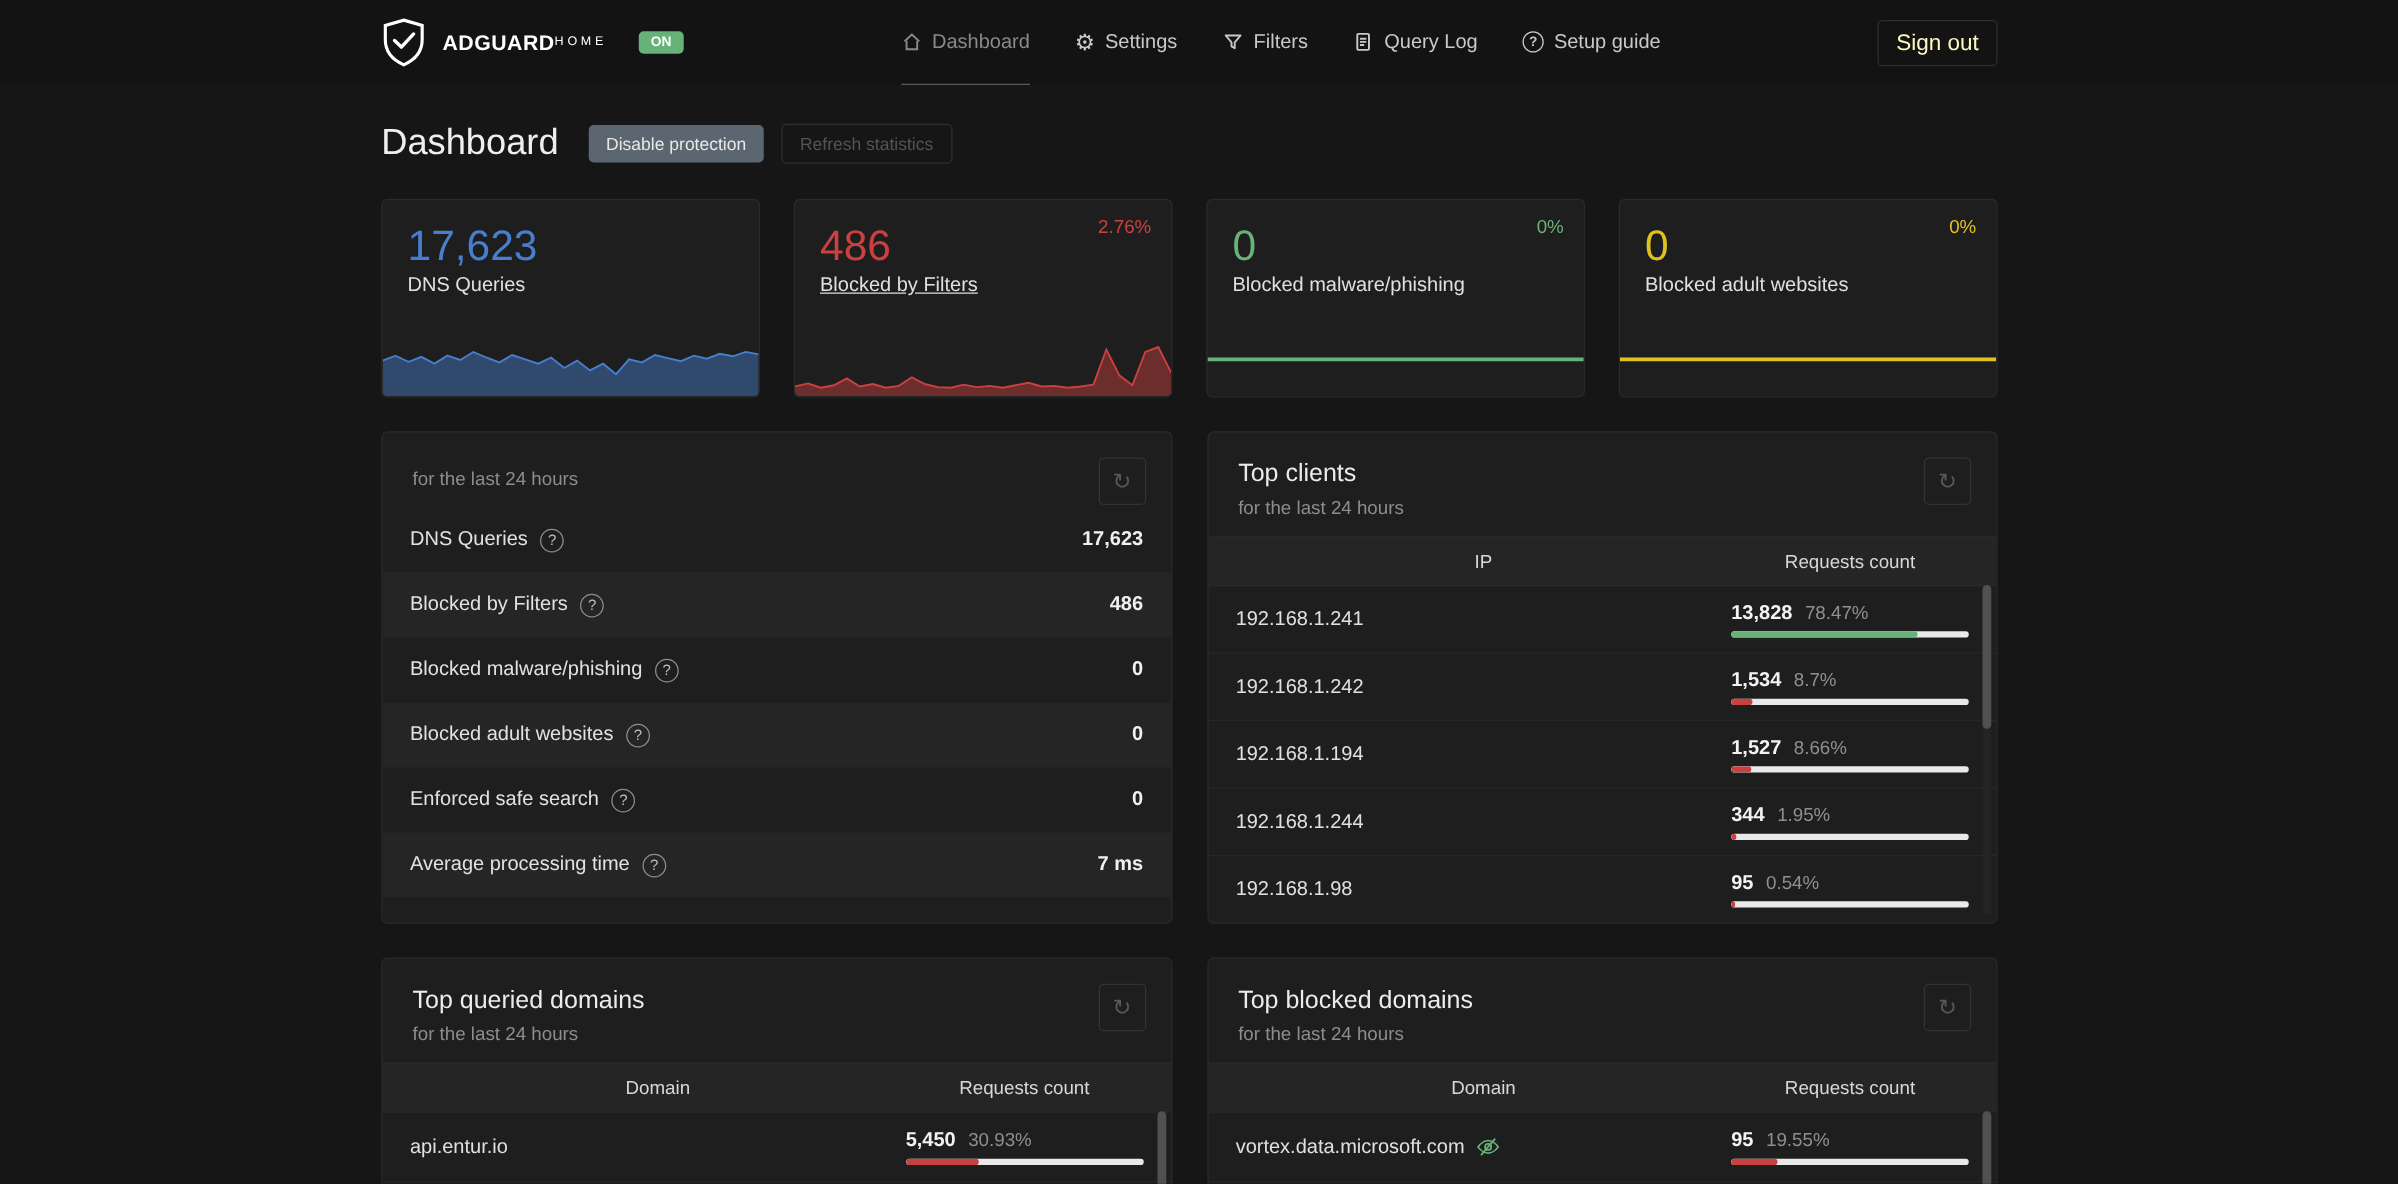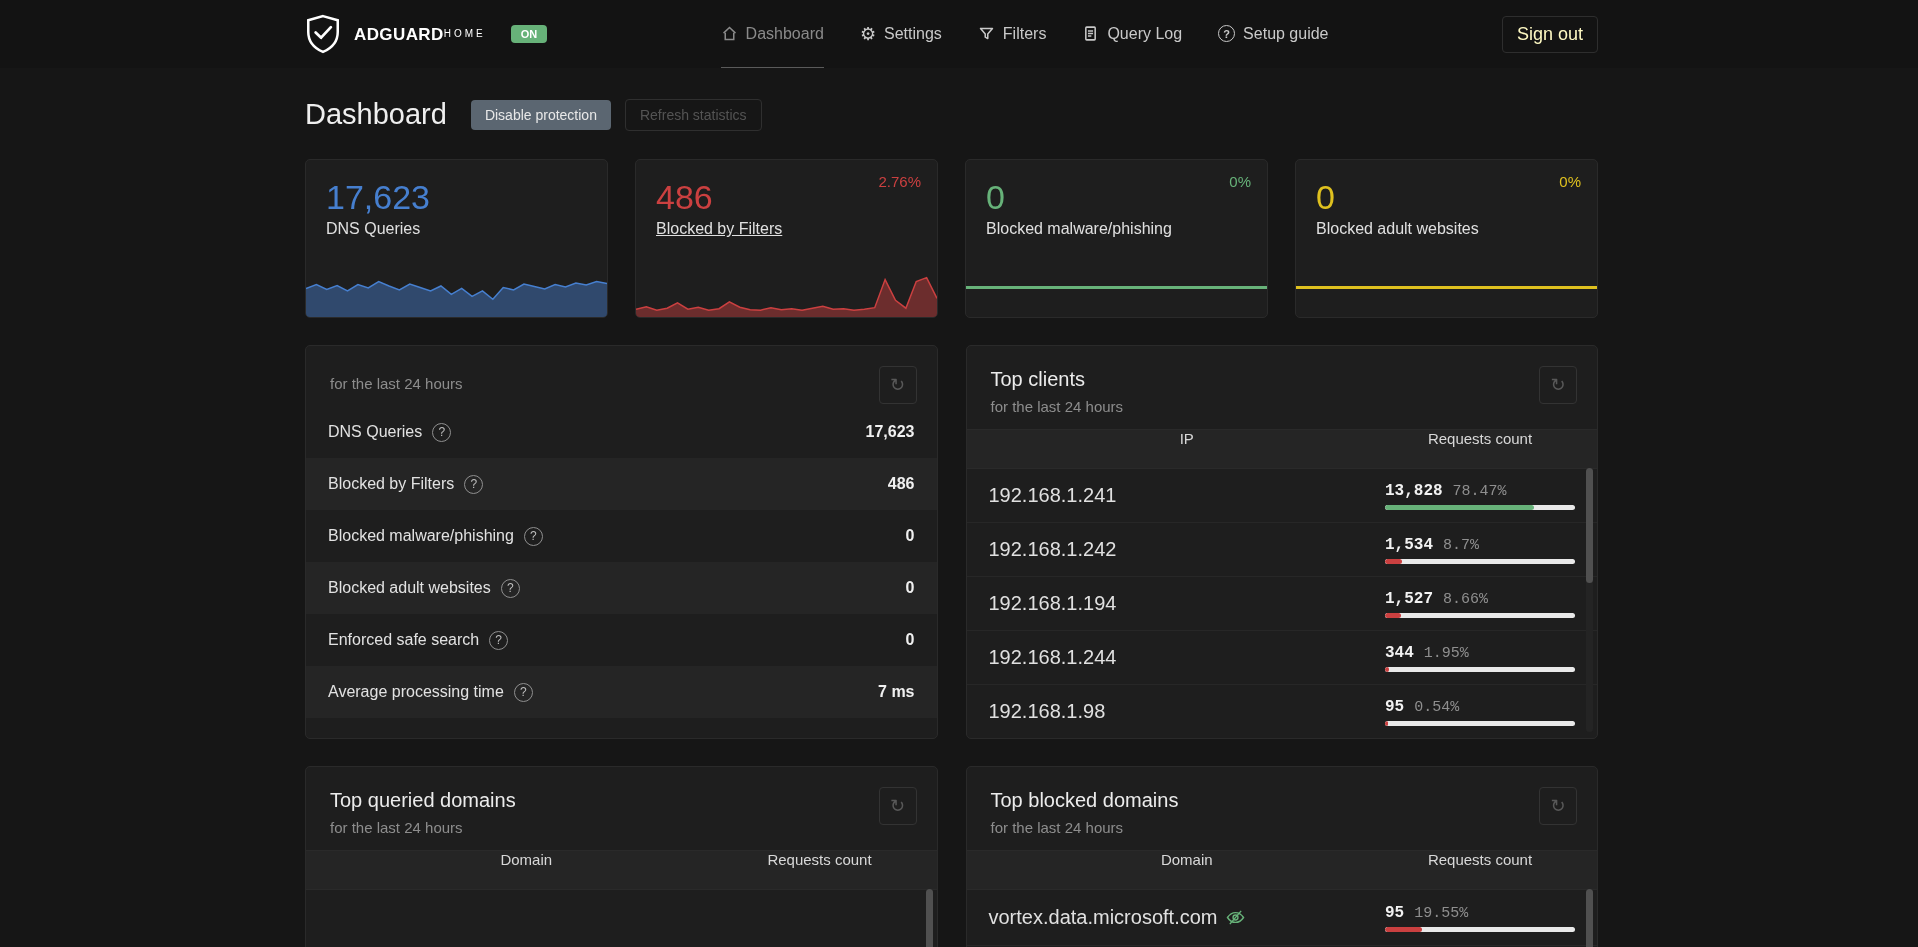--- a/index.html
+++ b/index.html
@@ -57,29 +57,29 @@
   .card-title { font-size: 20px; font-weight: 400; color: #ececec; }
   .card-sub { font-size: 15px; color: #8d8d8d; margin-top: 7px; }
   .refresh-btn { position: absolute; top: 20px; right: 20px; width: 38px; height: 38px; background: none; border: 1px solid #333333; border-radius: 4px; color: #585858; font-size: 18px; cursor: pointer; font-family: inherit; }
 
   .gs-row { display: flex; align-items: center; justify-content: space-between; height: 52px; padding: 0 22px; font-size: 16px; }
   .gs-row:nth-child(even) { background: #252525; }
   .gs-label { display: flex; align-items: center; gap: 10px; color: #e2e2e2; }
   .gs-value { font-weight: bold; color: #f0f0f0; }
   .help { width: 19px; height: 19px; border: 1px solid #8f8f8f; border-radius: 50%; color: #bdbdbd; font-size: 12px; display: inline-flex; align-items: center; justify-content: center; cursor: pointer; }
 
-  .t-head { display: flex; align-items: flex-start; height: 40px; padding: 0 22px; background: rgba(255,255,255,0.03); border-top: 1px solid #2a2a2a; border-bottom: 1px solid #2a2a2a; font-size: 15px; color: #d8d8d8; }
+  .t-head { display: flex; align-items: center; height: 40px; padding: 0 22px; background: rgba(255,255,255,0.03); border-top: 1px solid #2a2a2a; border-bottom: 1px solid #2a2a2a; font-size: 15px; color: #d8d8d8; }
   .th-left { flex: 1; text-align: center; }
   .th-right { width: 190px; text-align: center; }
   .t-row { display: flex; align-items: center; padding: 0 22px; border-bottom: 1px solid #272727; }
   .t-row.client { height: 54px; }
   .t-row.domain { height: 56px; }
-  .cell-left { flex: 1; font-size: 20px; color: #e0e0e0; display: flex; align-items: center; gap: 9px; cursor: pointer; }
+  .cell-left { flex: 1; font-size: 16px; color: #e0e0e0; display: flex; align-items: center; gap: 9px; cursor: pointer; }
   .cell-count { width: 190px; }
-  .count-line { display: flex; align-items: baseline; gap: 10px; font-family: Liberation Mono, monospace; }
+  .count-line { display: flex; align-items: baseline; gap: 10px; }
   .count { font-weight: bold; font-size: 16px; color: #f2f2f2; }
   .pct { font-size: 15px; color: #8f8f8f; }
   .bar { width: 190px; height: 5px; background: #e9e9e9; border-radius: 3px; margin-top: 5px; overflow: hidden; }
   .bar-fill { height: 100%; border-radius: 3px; min-width: 3px; }
 
   .scroll-track { position: absolute; right: 4px; width: 7px; border-radius: 4px; background: #242424; }
   .scroll-thumb { position: absolute; right: 4px; width: 7px; border-radius: 4px; background: #505050; cursor: pointer; }
   .tc-track { top: 122px; bottom: 6px; }
   .tc-thumb { top: 122px; height: 115px; }
   .bc-track { top: 122px; bottom: 0; }
@@ -317,20 +317,36 @@
     <section class="card h-bottom">
       <div class="card-head">
         <h2 class="card-title">Top queried domains</h2>
         <div class="card-sub">for the last 24 hours</div>
         <button class="refresh-btn"><span>↻</span></button>
       </div>
       <div class="t-head">
         <div class="th-left">Domain</div>
         <div class="th-right">Requests count</div>
       </div>
+      <div>
+        <div class="t-row domain">
+          <div class="cell-left">
+            <span>api.entur.io</span>
+          </div>
+          <div class="cell-count">
+            <div class="count-line">
+              <span class="count">5,450</span>
+              <span class="pct">30.93%</span>
+            </div>
+            <div class="bar">
+                <div class="bar-fill" style="width: 30.93%; background: rgb(203, 64, 64);"></div>
+              </div>
+          </div>
+        </div>
+      </div>
       <div class="scroll-track bc-track"></div>
       <div class="scroll-thumb bc-thumb"></div>
     </section>
 
     <section class="card h-bottom">
       <div class="card-head">
         <h2 class="card-title">Top blocked domains</h2>
         <div class="card-sub">for the last 24 hours</div>
         <button class="refresh-btn"><span>↻</span></button>
       </div>

